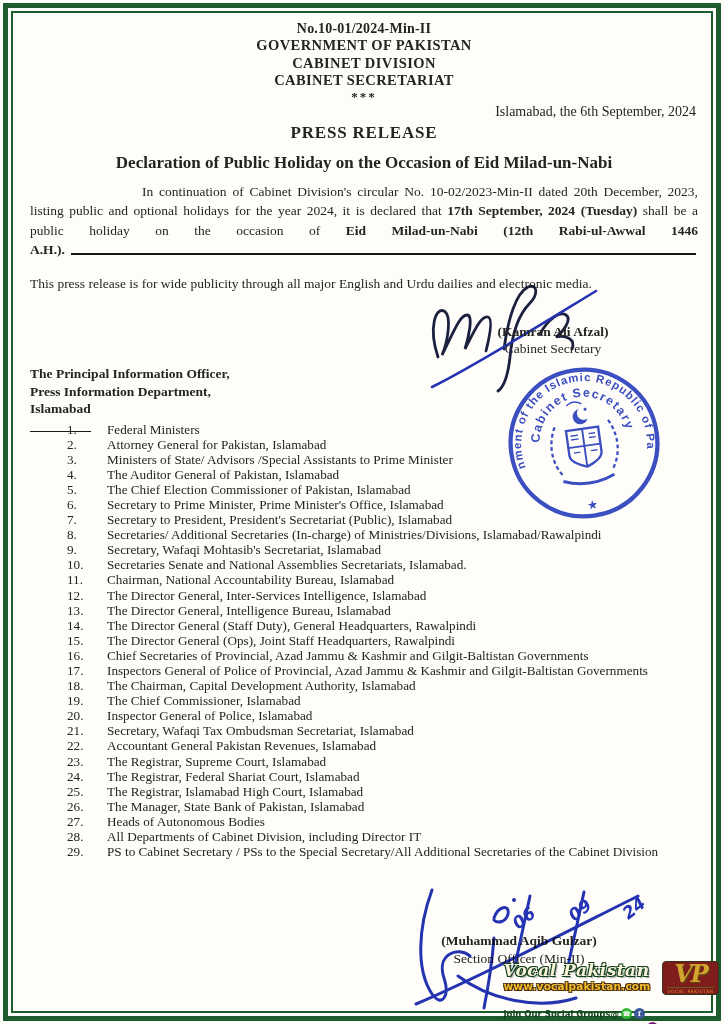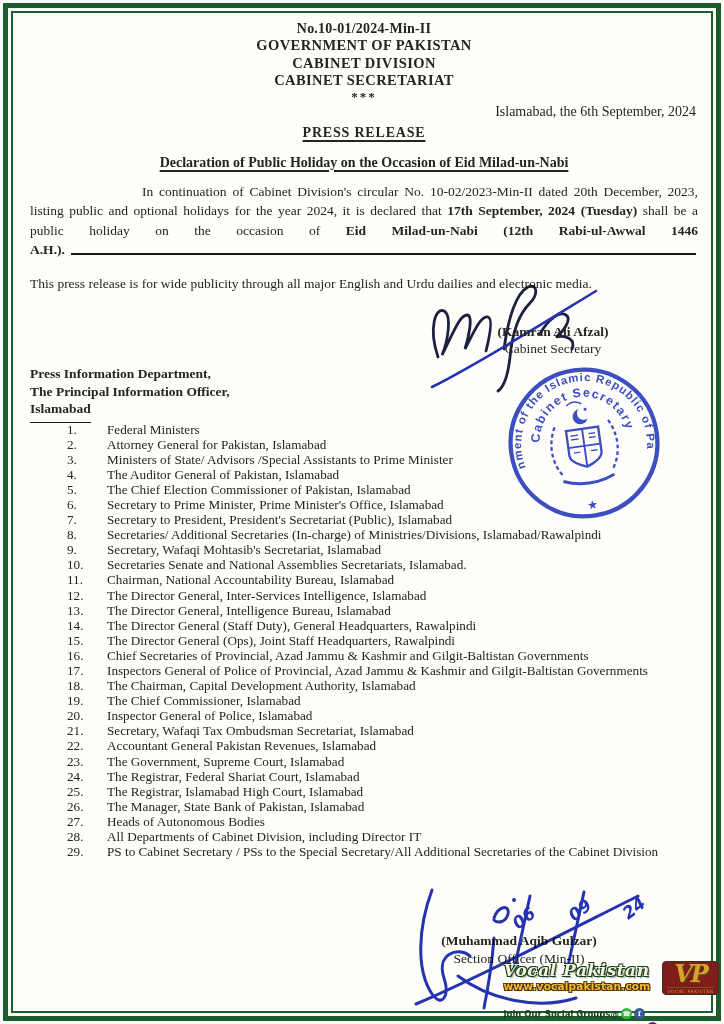--- a/index.html
+++ b/index.html
@@ -18,42 +18,42 @@
 
   .page{position:absolute;left:30px;top:12px;width:668px;height:1000px;}
 
   .hdr{text-align:center;padding-top:8px;}
   .ref{font-weight:bold;font-size:14px;line-height:17px;letter-spacing:.2px;}
   .org{font-weight:bold;font-size:14.5px;line-height:17.5px;letter-spacing:.4px;}
   .stars{font-weight:bold;font-size:13px;line-height:13px;letter-spacing:2px;}
 
   .dateline{text-align:right;font-size:14px;line-height:17px;margin-top:0;padding-right:2px;}
   .pr-title,.subject{
-    text-align:center;font-weight:bold;font-size:14px;line-height:18px;
-    text-decoration:underline;text-underline-offset:3px;text-decoration-thickness:1.5px;
+    text-align:center;font-weight:bold;font-size:17px;line-height:18px;
+    text-underline-offset:3px;text-decoration-thickness:1.5px;
   }
   .pr-title{margin-top:4px;letter-spacing:.8px;}
   .subject{margin-top:12px;}
 
   .bodytext{
     margin:10px 0 0 0;font-size:13.5px;line-height:19.5px;
     text-align:justify;text-align-last:justify;text-indent:112px;word-spacing:1px;
   }
   .b{font-weight:bold;}
   .ah-row{display:flex;align-items:flex-end;font-size:13.5px;line-height:19px;}
   .ah-row .rule{flex:1;height:2.5px;background:#171717;margin:0 2px 4px 6px;}
 
   .publicity{margin-top:16px;font-size:13.5px;line-height:18px;}
 
   .sigtop{position:relative;height:72px;}
   .sigtop-svg{position:absolute;right:88px;top:-14px;mix-blend-mode:multiply;}
   .sigtop-text{position:absolute;right:60px;top:30px;width:170px;text-align:center;font-size:13.5px;line-height:17px;}
 
   .addr{font-size:13.5px;line-height:17.5px;font-weight:bold;}
-  .addr-city span{border-bottom:1.5px solid #1b1b1b;padding-bottom:6px;text-align:center;}
+  .addr-city span{border-bottom:1.5px solid #1b1b1b;padding-bottom:15px;text-align:center;}
 
   ol.dist{list-style:none;margin:4px 0 0 0;padding:0;counter-reset:lc;position:relative;z-index:2;}
   ol.dist li{
     counter-increment:lc;position:relative;padding-left:77px;padding-right:10px;
     font-size:13.2px;line-height:15.1px;
   }
   ol.dist li::before{content:counter(lc) ".";position:absolute;left:37px;}
 
   .stamp{position:absolute;left:470px;top:350px;transform:rotate(-8deg);opacity:.92;mix-blend-mode:multiply;z-index:1;}
   .sigbot-svg{position:absolute;left:368px;top:866px;mix-blend-mode:multiply;z-index:3;}
@@ -136,22 +136,22 @@
         <path d="M 12,108 C 60,84 130,40 176,12"></path>
       </g>
     </svg>
     <div class="sigtop-text">
       <div class="b">(Kamran Ali Afzal)</div>
       <div>Cabinet Secretary</div>
     </div>
   </div>
 
   <div class="addr">
+    <div>The Principal Information Officer,</div>
     <div>Press Information Department,</div>
-    <div>The Principal Information Officer,</div>
     <div class="addr-city"><span>Islamabad</span></div>
   </div>
 
   <ol class="dist">
       <li>Federal Ministers</li>
       <li>Attorney General for Pakistan, Islamabad</li>
       <li>Ministers of State/ Advisors /Special Assistants to Prime Minister</li>
       <li>The Auditor General of Pakistan, Islamabad</li>
       <li>The Chief Election Commissioner of Pakistan, Islamabad</li>
       <li>Secretary to Prime Minister, Prime Minister's Office, Islamabad</li>
@@ -164,21 +164,21 @@
       <li>The Director General, Intelligence Bureau, Islamabad</li>
       <li>The Director General (Staff Duty), General Headquarters, Rawalpindi</li>
       <li>The Director General (Ops), Joint Staff Headquarters, Rawalpindi</li>
       <li>Chief Secretaries of Provincial, Azad Jammu &amp; Kashmir and Gilgit-Baltistan Governments</li>
       <li>Inspectors General of Police of Provincial, Azad Jammu &amp; Kashmir and Gilgit-Baltistan Governments</li>
       <li>The Chairman, Capital Development Authority, Islamabad</li>
       <li>The Chief Commissioner, Islamabad</li>
       <li>Inspector General of Police, Islamabad</li>
       <li>Secretary, Wafaqi Tax Ombudsman Secretariat, Islamabad</li>
       <li>Accountant General Pakistan Revenues, Islamabad</li>
-      <li>The Government, Supreme Court, Islamabad</li>
+      <li>The Registrar, Supreme Court, Islamabad</li>
       <li>The Registrar, Federal Shariat Court, Islamabad</li>
       <li>The Registrar, Islamabad High Court, Islamabad</li>
       <li>The Manager, State Bank of Pakistan, Islamabad</li>
       <li>Heads of Autonomous Bodies</li>
       <li>All Departments of Cabinet Division, including Director IT</li>
       <li>PS to Cabinet Secretary / PSs to the Special Secretary/All Additional Secretaries of the Cabinet Division</li>
     </ol>
 
   <svg class="stamp" width="168" height="162" viewBox="0 0 170 170">
     <circle cx="85" cy="85" r="77" fill="none" stroke="var(--stamp-blue)" stroke-width="4.5"></circle>

